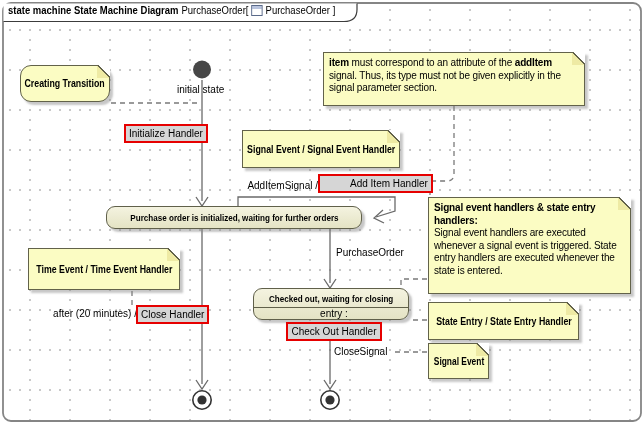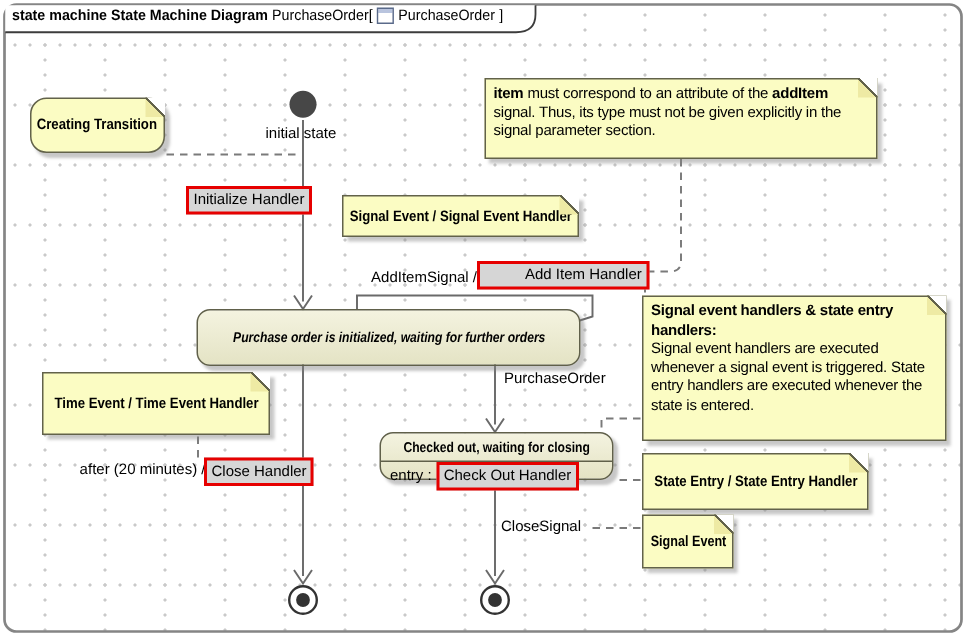--- a/index.html
+++ b/index.html
@@ -19,21 +19,21 @@
   .note .fold{position:absolute;top:-1px;right:-1px;width:13px;height:13px;
     background:linear-gradient(45deg,#eeeaa4 47%,var(--note-border,#62624a) 47% 55%,#ffffff 55%);}
   .nt{font-weight:bold;font-size:10px;white-space:nowrap;transform:scaleX(.88);transform-origin:center;}
   .note.para{display:block;padding:4px 5px;font-size:10px;line-height:12.5px;letter-spacing:-.15px;}
   .note.para .ttl{font-weight:bold;}
   .state{position:absolute;background:linear-gradient(#f4f3e0,#e4e3c4);border:1px solid var(--state-border,#60604a);
     border-radius:9px;box-shadow:3px 3px 2px rgba(130,130,130,.45);box-sizing:border-box;}
   .state1{display:flex;align-items:center;justify-content:center;}
   .st-title{font-weight:bold;font-size:9.5px;white-space:nowrap;transform:scaleX(.85);transform-origin:center;}
   .comp1{height:18px;display:flex;align-items:center;justify-content:center;border-bottom:1px solid var(--state-border,#60604a);}
-  .comp2{height:18px;display:flex;align-items:center;padding-left:6px;gap:3px;font-size:10px;}
+  .comp2{height:18px;display:flex;align-items:center;padding-left:6px;gap:3px;font-size:10px;flex-direction:column;}
   .hl{position:absolute;background:var(--hl-bg,#d6d6d6);border:2px solid var(--red,#e60000);
     font-size:10px;line-height:13px;padding:1px 3px;white-space:nowrap;box-sizing:border-box;}
   .hl.inline{position:static;}
   .lbl{position:absolute;font-size:10px;white-space:nowrap;}
 </style>
 </head>
 <body>
 
 <div id="app">
   <div class="canvas"></div>
@@ -98,21 +98,21 @@
     <span class="dicon"></span>
     <span>PurchaseOrder</span>
     <span>]</span>
   </div>
 
   <div class="note" style="left:20px;top:65px;width:90px;height:37px;border-radius:11px;">
     <span class="nt">Creating Transition</span>
     <i class="fold"></i>
   </div>
 
-  <div class="note" style="left:228px;top:130px;width:158px;height:28px;">
+  <div class="note" style="left:242px;top:130px;width:158px;height:38px;">
     <span class="nt">Signal Event / Signal Event Handler</span>
     <i class="fold"></i>
   </div>
 
   <div class="note para" style="left:323px;top:52px;width:262px;height:54px;">
     <span style="font-weight:bold">item</span><span> must correspond to an attribute of the </span><span style="font-weight:bold">addItem</span><span> signal. Thus, its type must not be given explicitly in the signal parameter section.</span>
     <i class="fold"></i>
   </div>
 
   <div class="note para" style="left:428px;top:197px;width:203px;height:97px;">
@@ -129,21 +129,21 @@
   <div class="note" style="left:428px;top:302px;width:151px;height:38px;">
     <span class="nt">State Entry / State Entry Handler</span>
     <i class="fold"></i>
   </div>
 
   <div class="note" style="left:428px;top:343px;width:61px;height:36px;">
     <span class="nt" style="transform:scaleX(.84)">Signal Event</span>
     <i class="fold"></i>
   </div>
 
-  <div class="state state1" style="left:131px;top:206px;width:256px;height:38px;font-style:italic;">
+  <div class="state state1" style="left:106px;top:206px;width:256px;height:23px;">
     <span class="st-title">Purchase order is initialized, waiting for further orders</span>
   </div>
 
   <div class="state state2" style="left:253px;top:288px;width:156px;height:32px;">
     <div class="comp1">
       <span class="st-title">Checked out, waiting for closing</span>
     </div>
     <div class="comp2">
       <span>entry :</span>
       <span class="hl inline">Check Out Handler</span>

